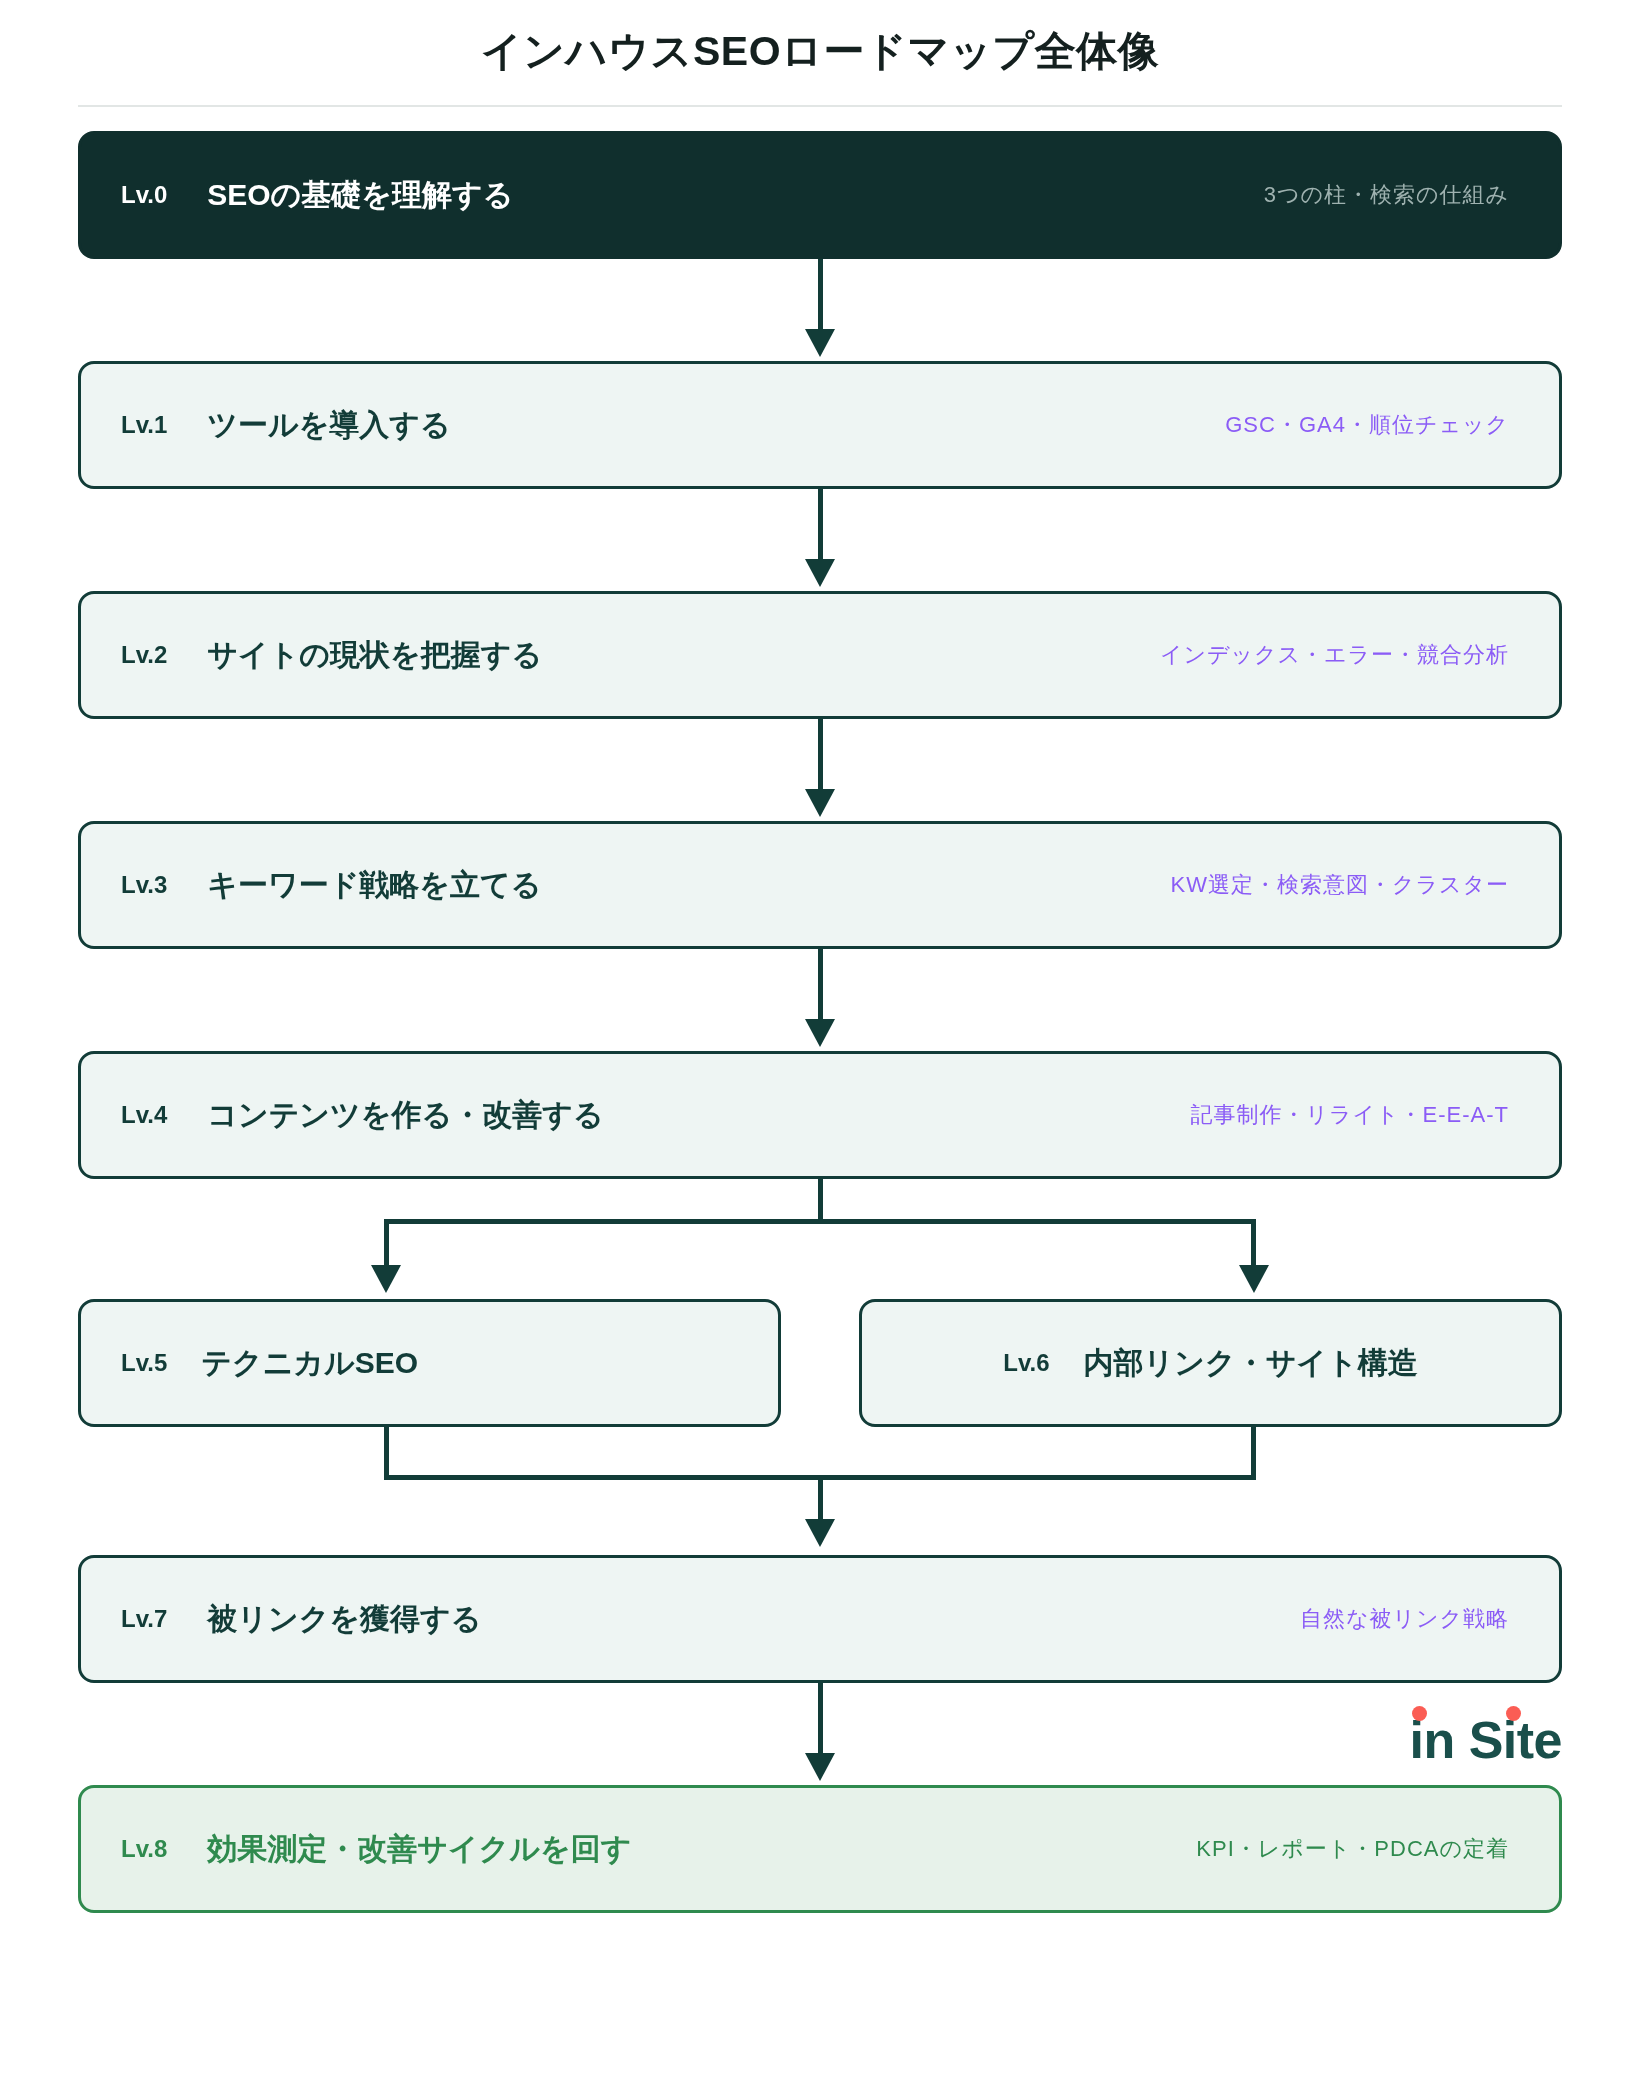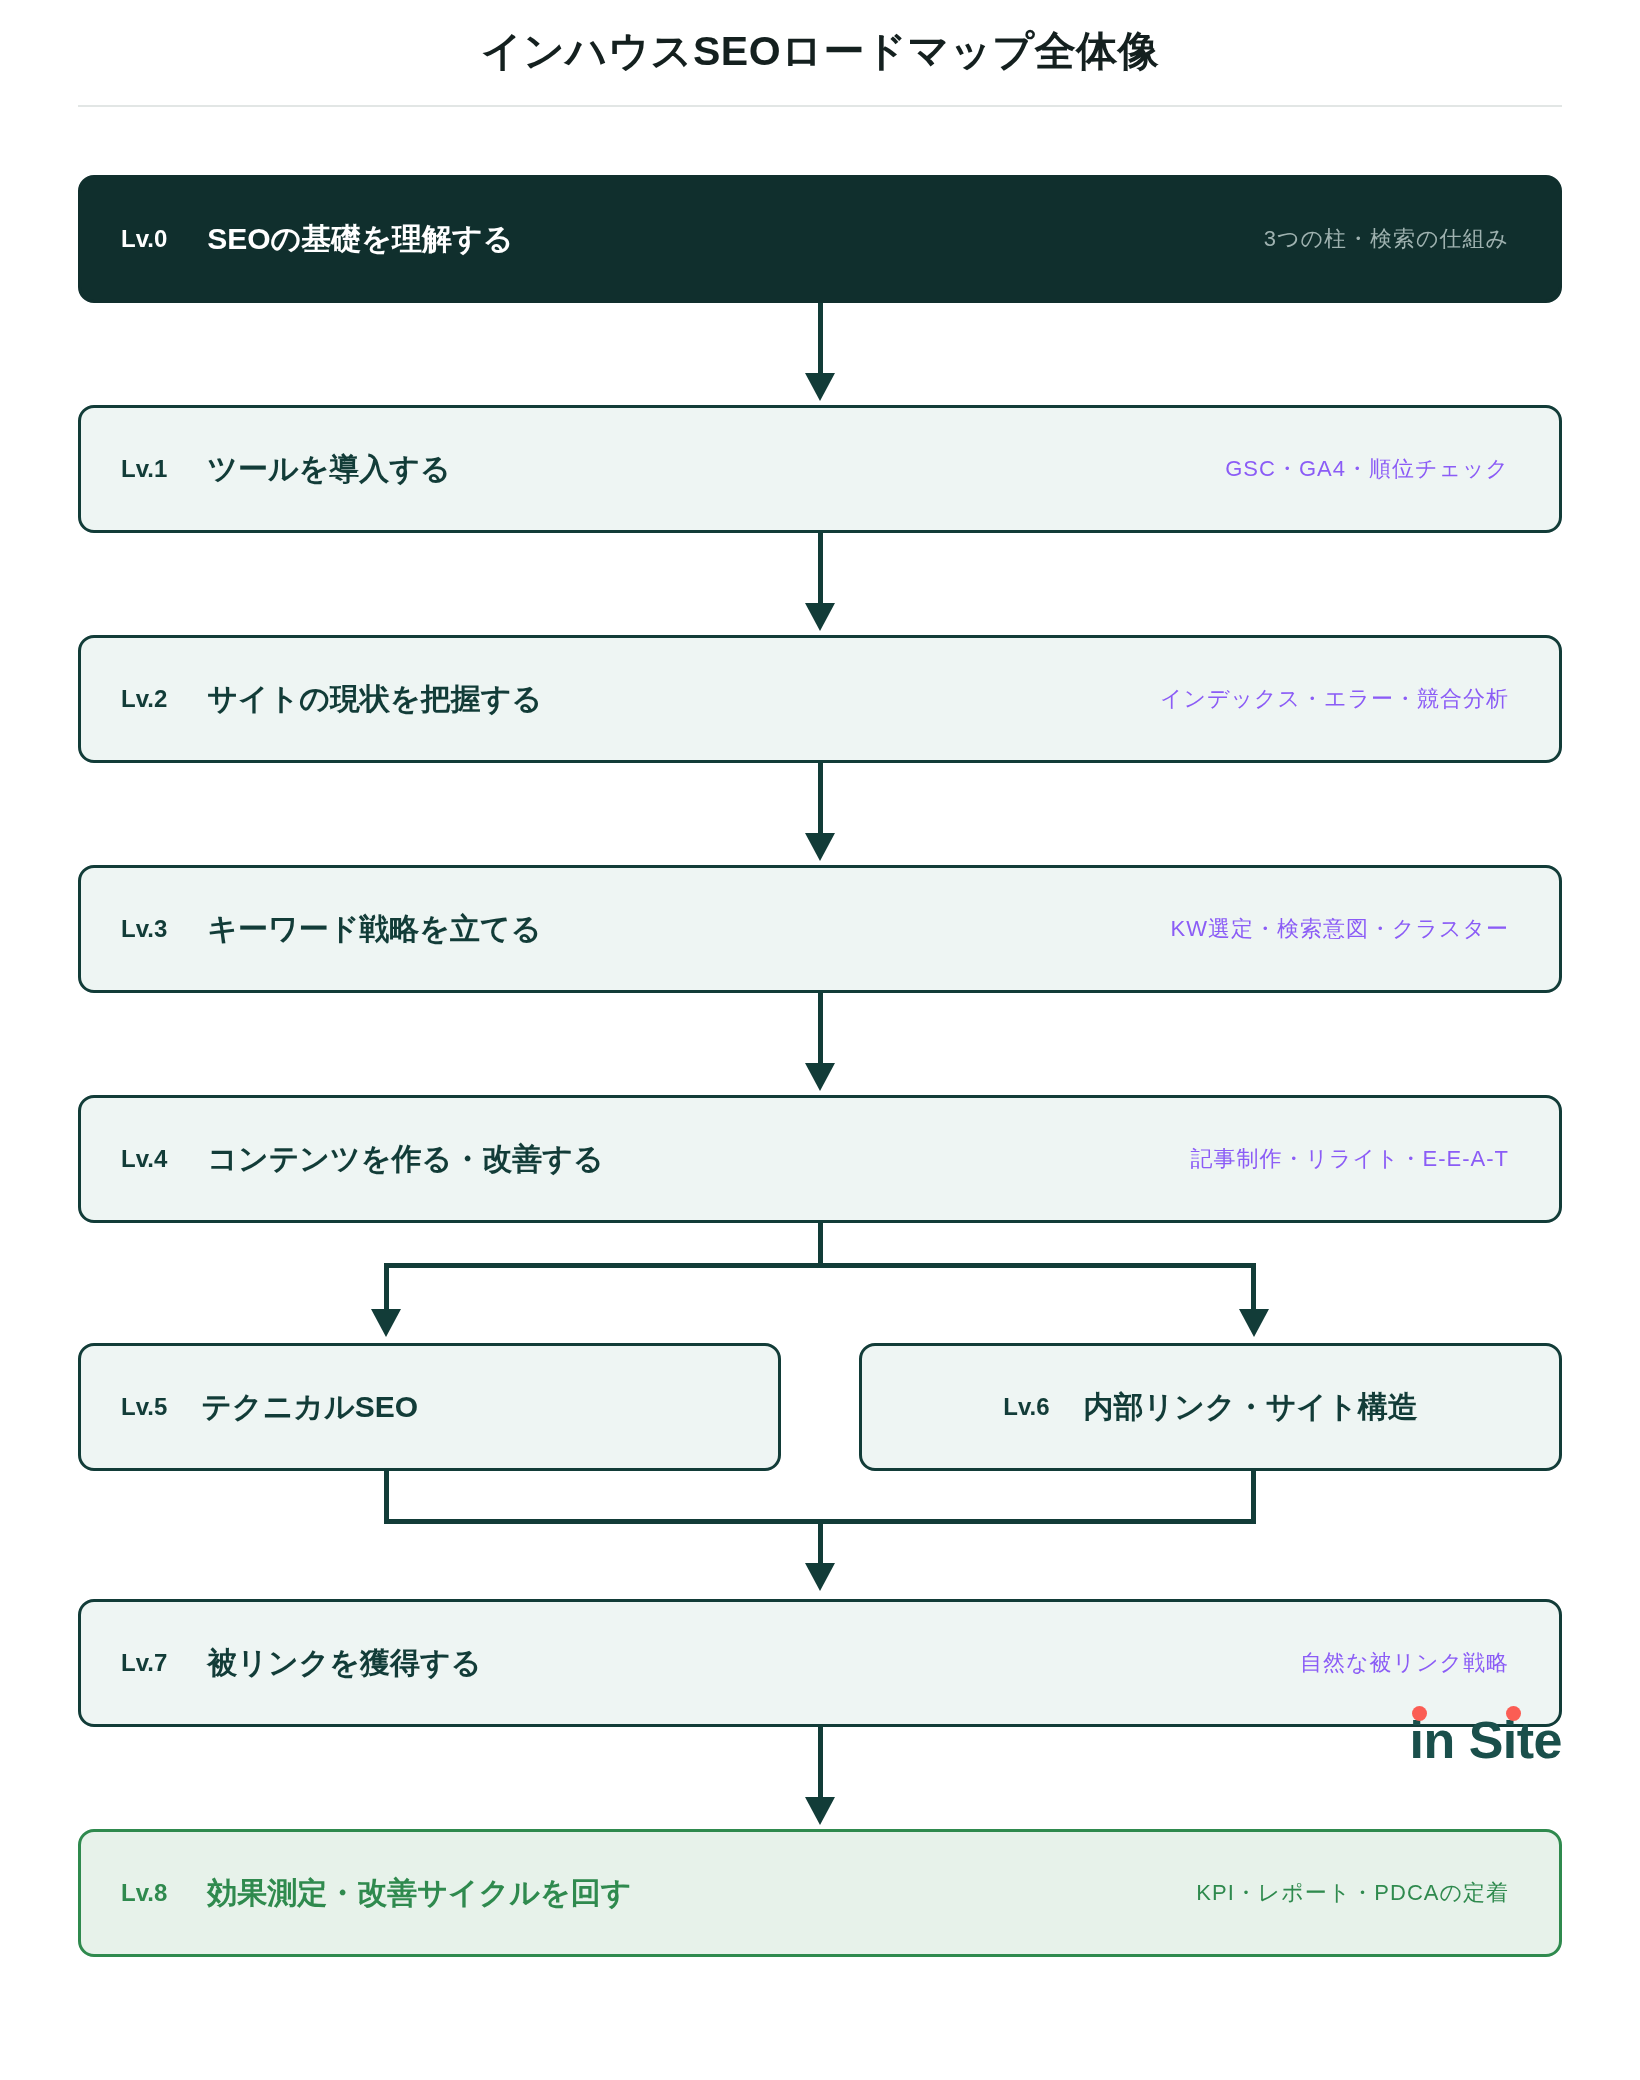--- a/index.html
+++ b/index.html
@@ -40,21 +40,21 @@
   .title-rule {
     margin: 28px 78px 0 78px;
     height: 2px;
     background: #e2e6e5;
   }
 
   
   .flow {
     position: relative;
     margin: 0 78px;
-    padding-top: 68px;
+    padding-top: 24px;
   }
 
   .card {
     position: relative;
     box-sizing: border-box;
     height: 128px;
     border-radius: 16px;
     border: 3px solid #123c38;
     background: #eef5f3;
     display: flex;

